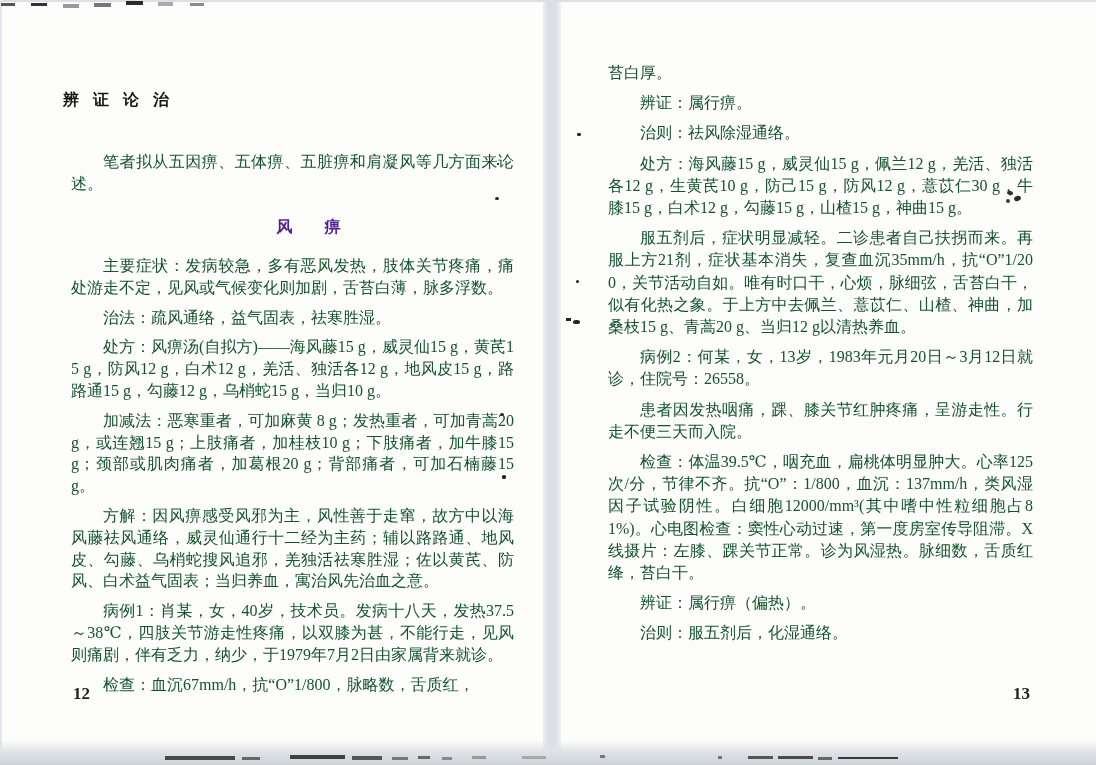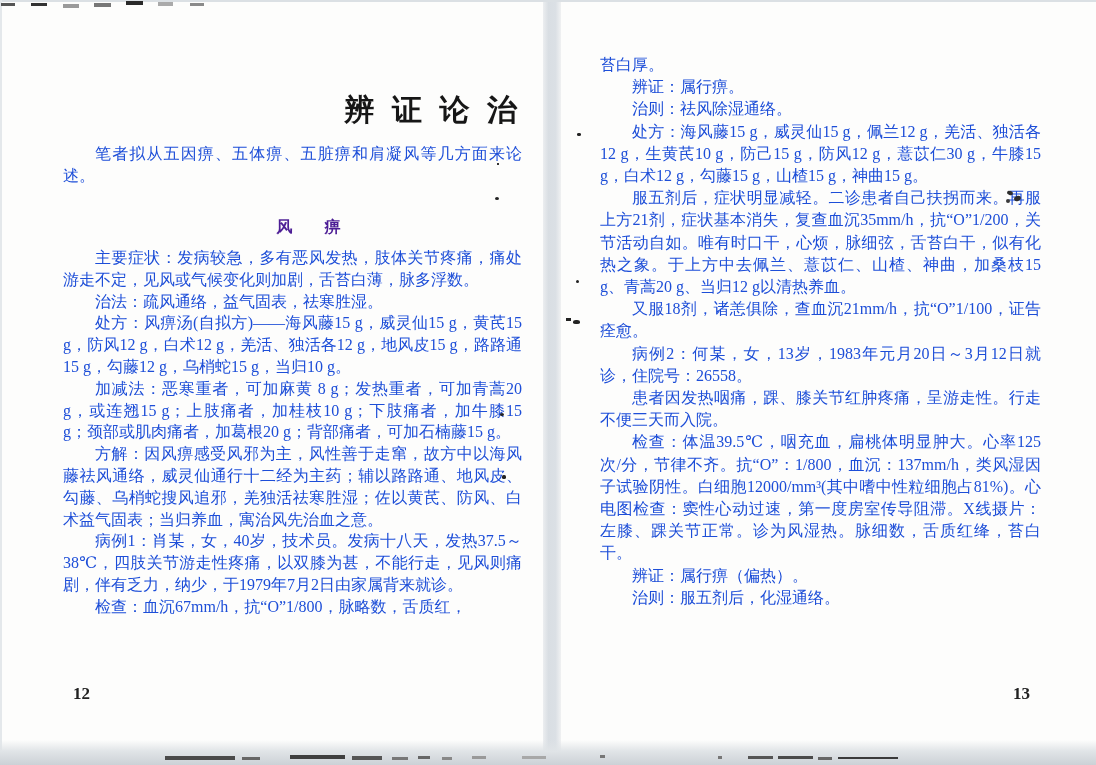--- a/index.html
+++ b/index.html
@@ -23,40 +23,40 @@
   .top-edge { position: absolute; left: 0; top: 0; width: 1096px; height: 2px; background: #dbe0e4; }
   .left-edge { position: absolute; left: 0; top: 0; width: 2px; height: 765px; background: #e4e8eb; }
   .bottom-band {
     position: absolute; left: 0; top: 740px; width: 1096px; height: 25px;
     background: linear-gradient(to bottom, rgba(222,226,229,0) 0%, #e0e4e7 45%, #ccd1d6 100%);
   }
 
   
   .chapter-title {
     position: absolute; left: 63px; top: 90px; width: 459px;
-    margin: 0; text-align: right;
-    font-size: 30px; font-weight: 600; letter-spacing: 5px;
+    margin: 0; text-align: left;
+    font-size: 16px; font-weight: 600; letter-spacing: 5px;
     color: #161616;
   }
   .intro-block { position: absolute; left: 63px; top: 143px; width: 459px; }
   .section-title {
     position: absolute; left: 63px; top: 201px; width: 459px;
     margin: 16px; text-align: center;
     font-size: 16px; font-weight: 700; color: #4c1d95;
   }
   .body-left  { position: absolute; left: 63px;  top: 247px; width: 459px; }
   .body-right { position: absolute; left: 600px; top: 54px;  width: 441px; }
 
   .para {
-    margin: 0;
+    margin: 8px;
     font-size: 16px;
     line-height: 21.8px;
     text-align: justify;
     text-indent: 2em;
-    color: #1d4ed8;
+    color: #14532d;
     word-break: break-all;
   }
   .body-right .para { line-height: 22.2px; }
   .para.no-indent { text-indent: 0; }
 
   .page-number {
     position: absolute; top: 684px;
     font-size: 17px; font-weight: 700; color: #222;
     font-family: "Liberation Serif", "DejaVu Serif", serif;
   }
@@ -146,21 +146,20 @@
         <p class="para no-indent">苔白厚。</p>
 
         <p class="para">辨证：属行痹。</p>
 
         <p class="para">治则：祛风除湿通络。</p>
 
         <p class="para">处方：海风藤15 g，威灵仙15 g，佩兰12 g，羌活、独活各12 g，生黄芪10 g，防己15 g，防风12 g，薏苡仁30 g，牛膝15 g，白术12 g，勾藤15 g，山楂15 g，神曲15 g。</p>
 
         <p class="para">服五剂后，症状明显减轻。二诊患者自己扶拐而来。再服上方21剂，症状基本消失，复查血沉35mm/h，抗“O”1/200，关节活动自如。唯有时口干，心烦，脉细弦，舌苔白干，似有化热之象。于上方中去佩兰、薏苡仁、山楂、神曲，加桑枝15 g、青蒿20 g、当归12 g以清热养血。</p>
 
-        <p class="para">又服18剂，诸恙俱除，查血沉21mm/h，抗“O”1/100，证告痊愈。</p>
 
         <p class="para">病例2：何某，女，13岁，1983年元月20日～3月12日就诊，住院号：26558。</p>
 
         <p class="para">患者因发热咽痛，踝、膝关节红肿疼痛，呈游走性。行走不便三天而入院。</p>
 
         <p class="para">检查：体温39.5℃，咽充血，扁桃体明显肿大。心率125次/分，节律不齐。抗“O”：1/800，血沉：137mm/h，类风湿因子试验阴性。白细胞12000/mm³(其中嗜中性粒细胞占81%)。心电图检查：窦性心动过速，第一度房室传导阻滞。X线摄片：左膝、踝关节正常。诊为风湿热。脉细数，舌质红绛，苔白干。</p>
 
         <p class="para">辨证：属行痹（偏热）。</p>
 
         <p class="para">治则：服五剂后，化湿通络。</p>

